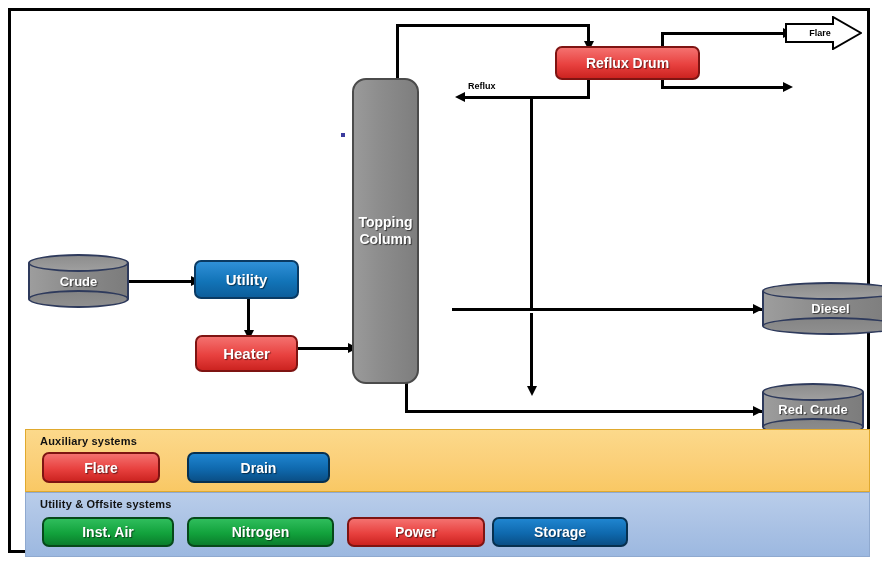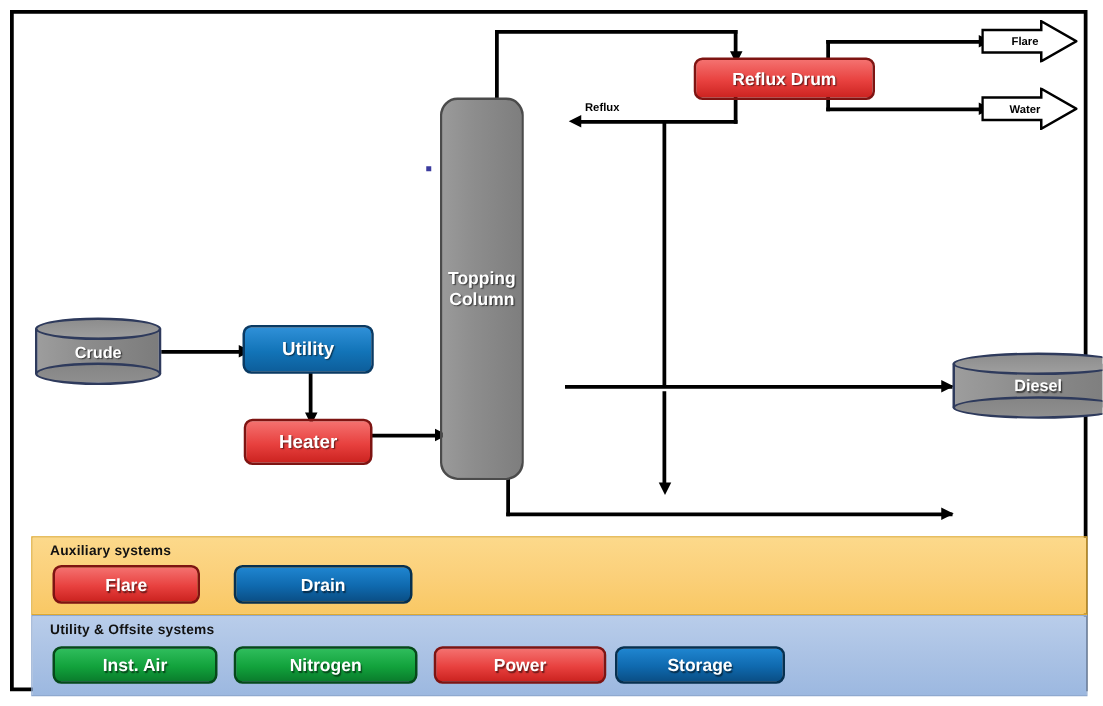--- a/index.html
+++ b/index.html
@@ -149,34 +149,34 @@
 
   <div class="pbox red" style="left:544px;top:35px;width:145px;height:34px;font-size:14px;">Reflux Drum</div>
 
   <div class="blockarrow" style="left:774px;top:5px;width:77px;height:34px;">
     <svg width="77" height="34" viewBox="0 0 77 34">
       <polygon points="1,8 48,8 48,1 76,17 48,33 48,26 1,26" fill="#ffffff" stroke="#000000" stroke-width="2" stroke-linejoin="miter"></polygon>
     </svg>
     <div class="btxt">Flare</div>
   </div>
 
-  <div class="blockarrow" style="left:774px;top:59px;width:77px;height:34px;">
-    <svg width="77" height="34" viewBox="0 0 77 34">
-      <polygon points="1,8 48,8 48,1 76,17 48,33 48,26 1,26" fill="#ffffff" stroke="#000000" stroke-width="2" stroke-linejoin="miter"></polygon>
-    </svg>
-    <div class="btxt">Water</div>
-  </div>
 
   <div class="cyl" style="left:751px;top:271px;width:102px;height:53px;padding-left:35px;">
     <div class="body"></div>
     <div class="top"></div>
     <div class="bot"></div>
     <div class="lbl" style="font-size:13px;">Diesel</div>
   </div>
 
+  <div class="cyl" style="left:751px;top:372px;width:102px;height:53px;">
+    <div class="body"></div>
+    <div class="top"></div>
+    <div class="bot"></div>
+    <div class="lbl" style="font-size:13px;">Red. Crude</div>
+  </div>
 
   <div id="aux-band">
     <div class="band-title">Auxiliary systems</div>
     <div class="pbox red" style="left:16px;top:22px;width:118px;height:31px;font-size:14px;">Flare</div>
     <div class="pbox darkblue" style="left:161px;top:22px;width:143px;height:31px;font-size:14px;">Drain</div>
   </div>
 
   <div id="util-band">
     <div class="band-title">Utility &amp; Offsite systems</div>
     <div class="pbox green" style="left:16px;top:24px;width:132px;height:30px;font-size:14px;">Inst. Air</div>

